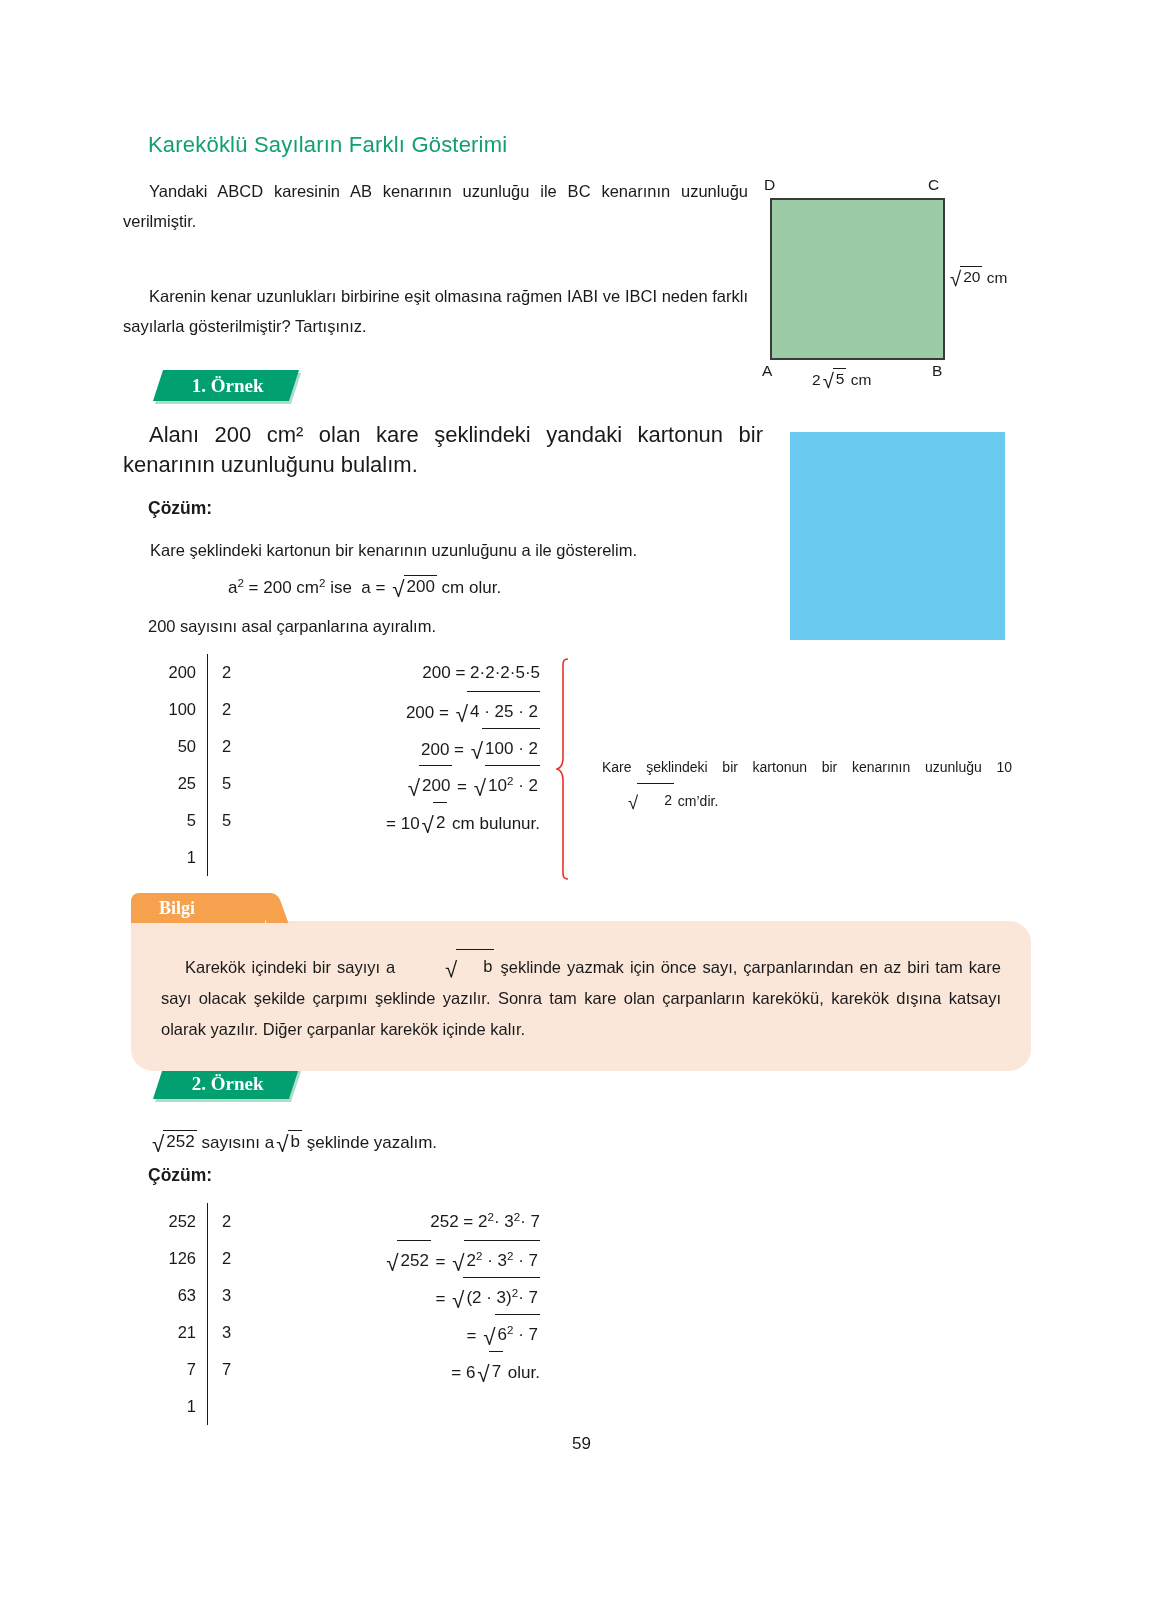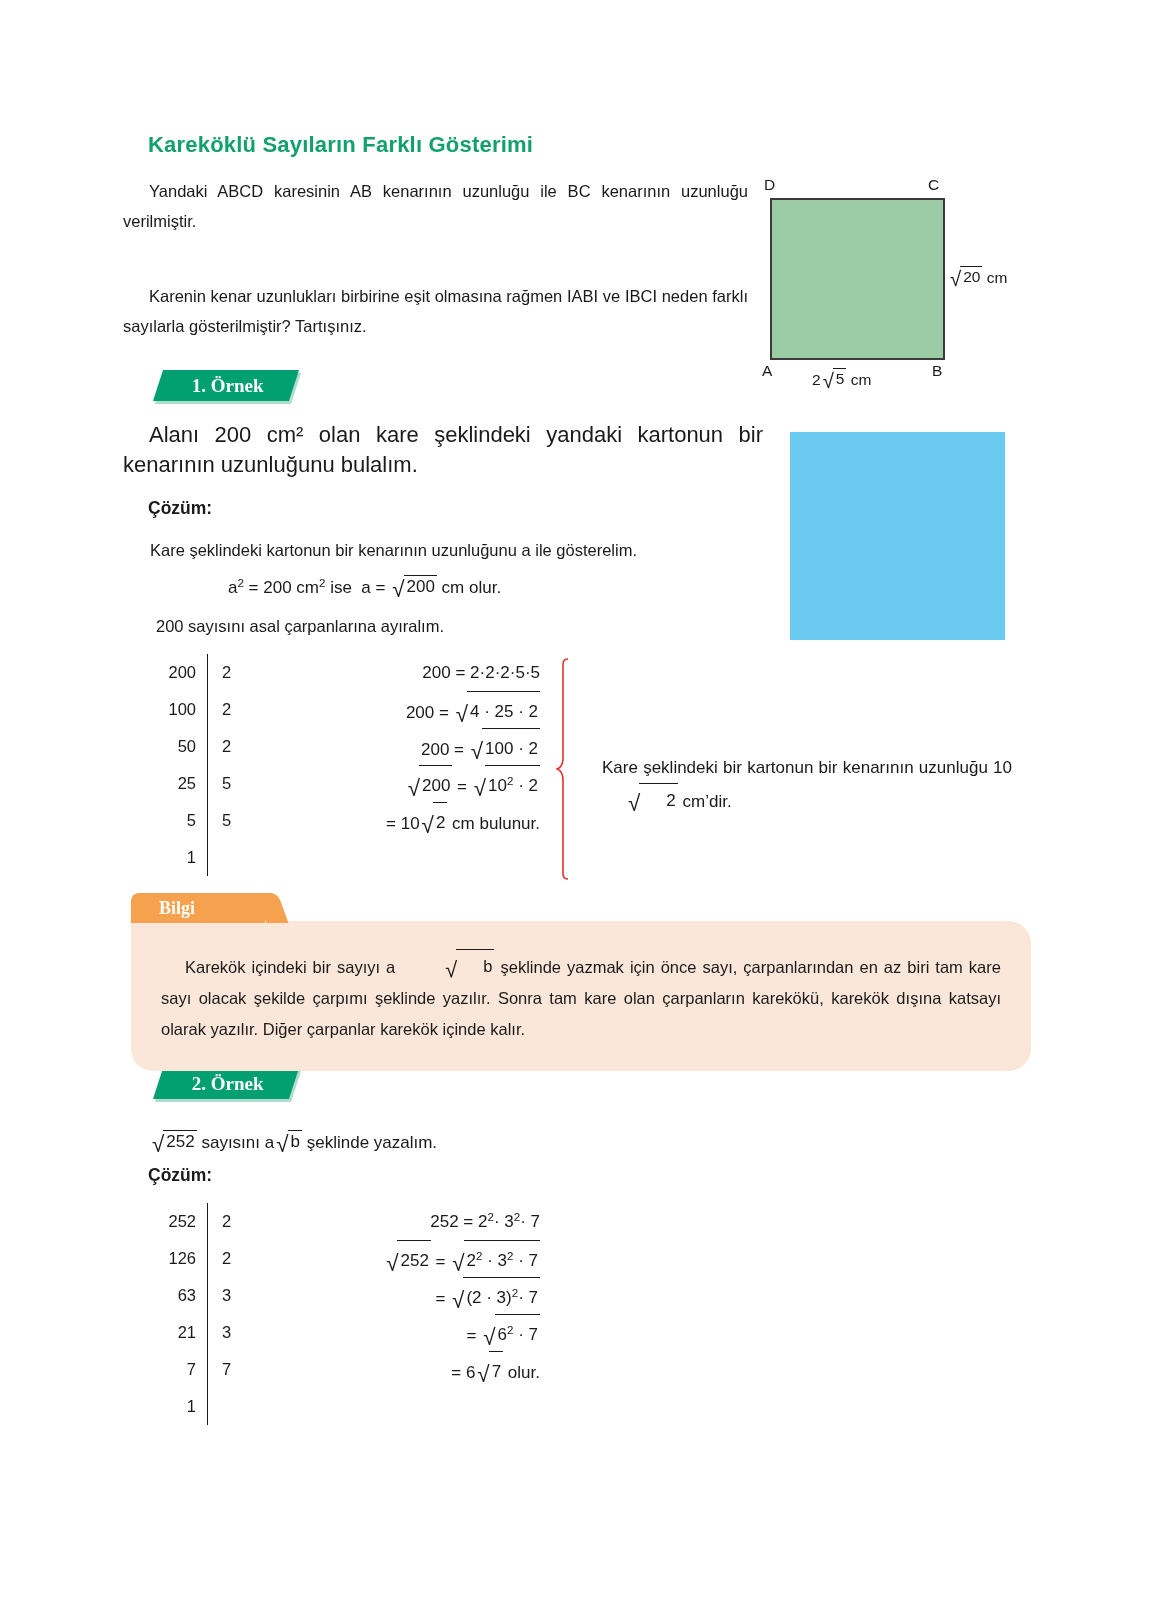--- a/index.html
+++ b/index.html
@@ -18,21 +18,21 @@
     background: #ffffff;
     overflow: hidden;
   }
 
   
   .section-title {
     position: absolute;
     left: 148px;
     top: 132px;
     font-size: 22px;
-    font-weight: bold;
+    font-weight: normal;
     color: #12A06C;
     letter-spacing: 0.2px;
   }
 
   
   .intro-p1 {
     position: absolute;
     left: 123px;
     top: 176px;
     width: 625px;
@@ -146,21 +146,20 @@
     position: absolute;
     left: 228px;
     top: 575px;
     font-size: 17px;
   }
   .ex1-line3 {
     position: absolute;
     left: 148px;
     top: 617px;
     font-size: 16.5px;
-    margin-left: 8px;
   }
 
   
   .ladder {
     position: absolute;
     font-size: 16.5px;
   }
   .ladder table {
     border-collapse: collapse;
   }
@@ -228,21 +227,21 @@
     width: 16px;
     height: 222px;
   }
 
   
   .right-note {
     position: absolute;
     left: 578px;
     top: 752px;
     width: 434px;
-    font-size: 17px;
+    font-size: 14px;
     line-height: 31px;
     text-align: justify;
     text-indent: 24px;
   }
 
   
   .bilgi-wrap {
     position: absolute;
     left: 131px;
     top: 893px;
@@ -468,14 +467,15 @@
 
     <span class="eqline"><span class="rad"><span class="radsym">√</span><span class="radband">252</span></span><span> = </span><span class="rad"><span class="radsym">√</span><span class="radband"><span>2</span><sup>2</sup><span> · 3</span><sup>2</sup><span> · 7</span></span></span></span>
 
     <span class="eqline"><span>= </span><span class="rad"><span class="radsym">√</span><span class="radband"><span>(2 · 3)</span><sup>2</sup><span>· 7</span></span></span></span>
 
     <span class="eqline"><span>= </span><span class="rad"><span class="radsym">√</span><span class="radband"><span>6</span><sup>2</sup><span> · 7</span></span></span></span>
 
     <span class="eqline"><span>= 6</span><span class="rad"><span class="radsym">√</span><span class="radband">7</span></span><span>  olur.</span></span>
   </div>
 
+  <div class="page-number">59</div>
 
 </div>
 
 </body></html>

